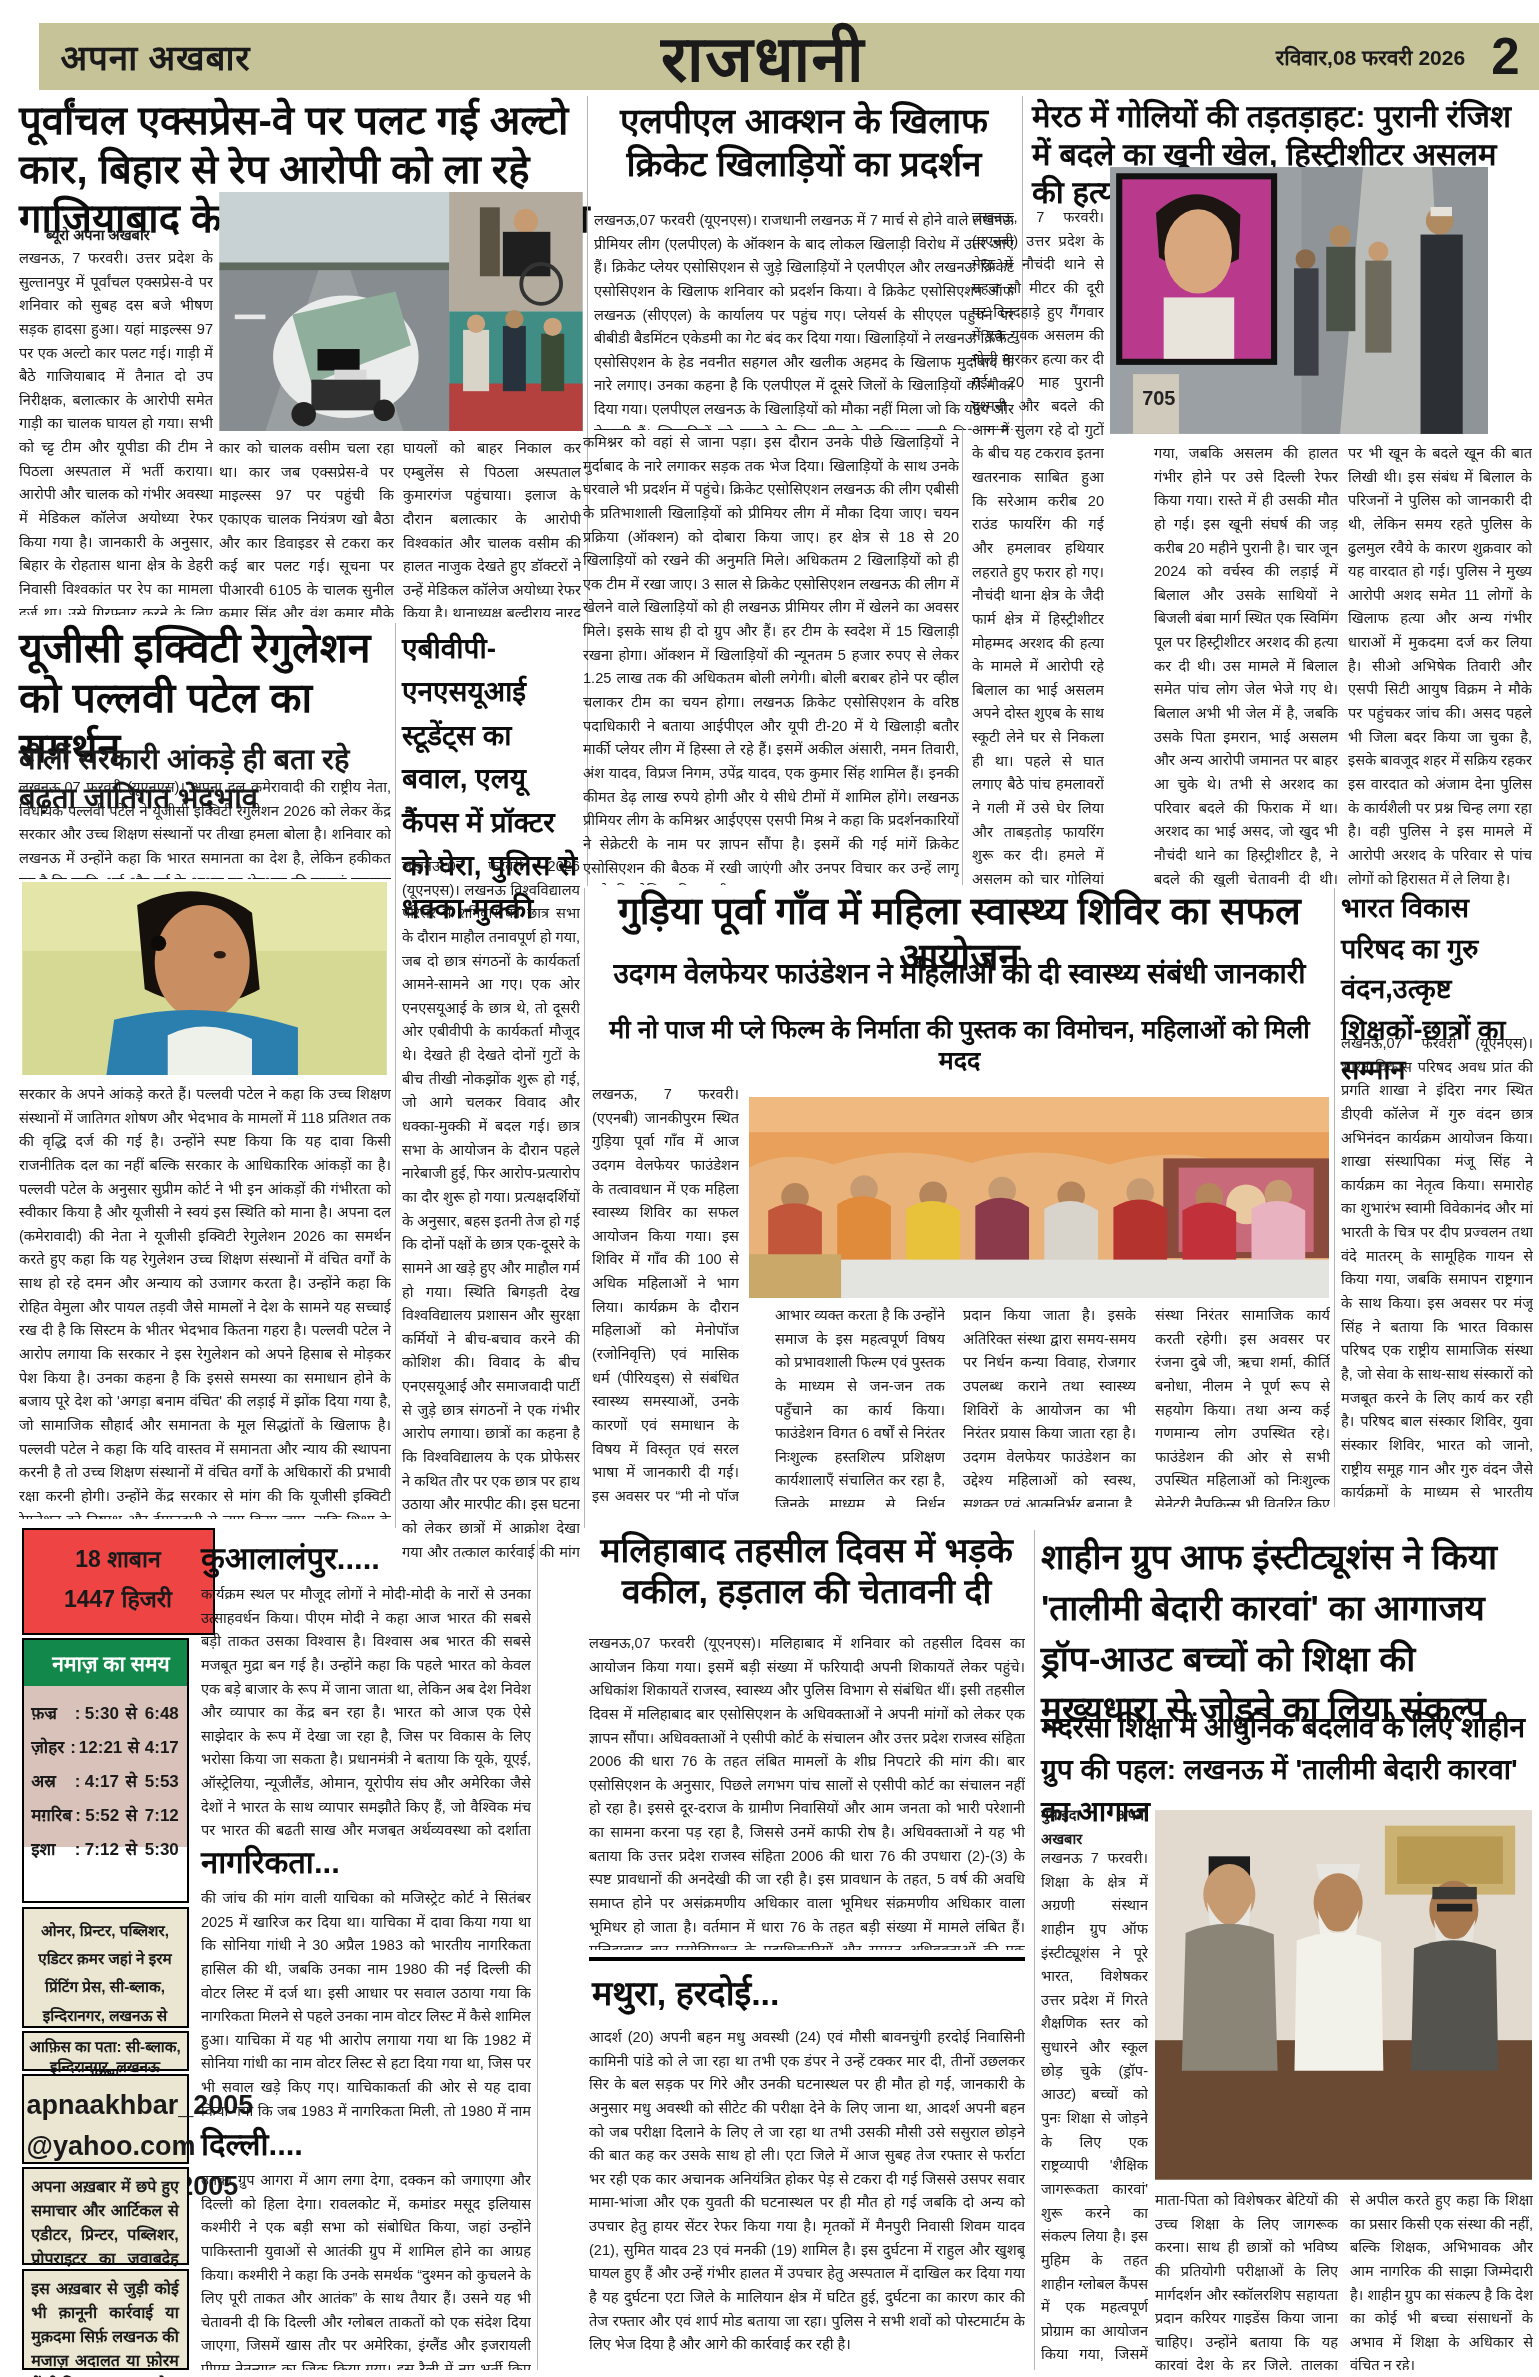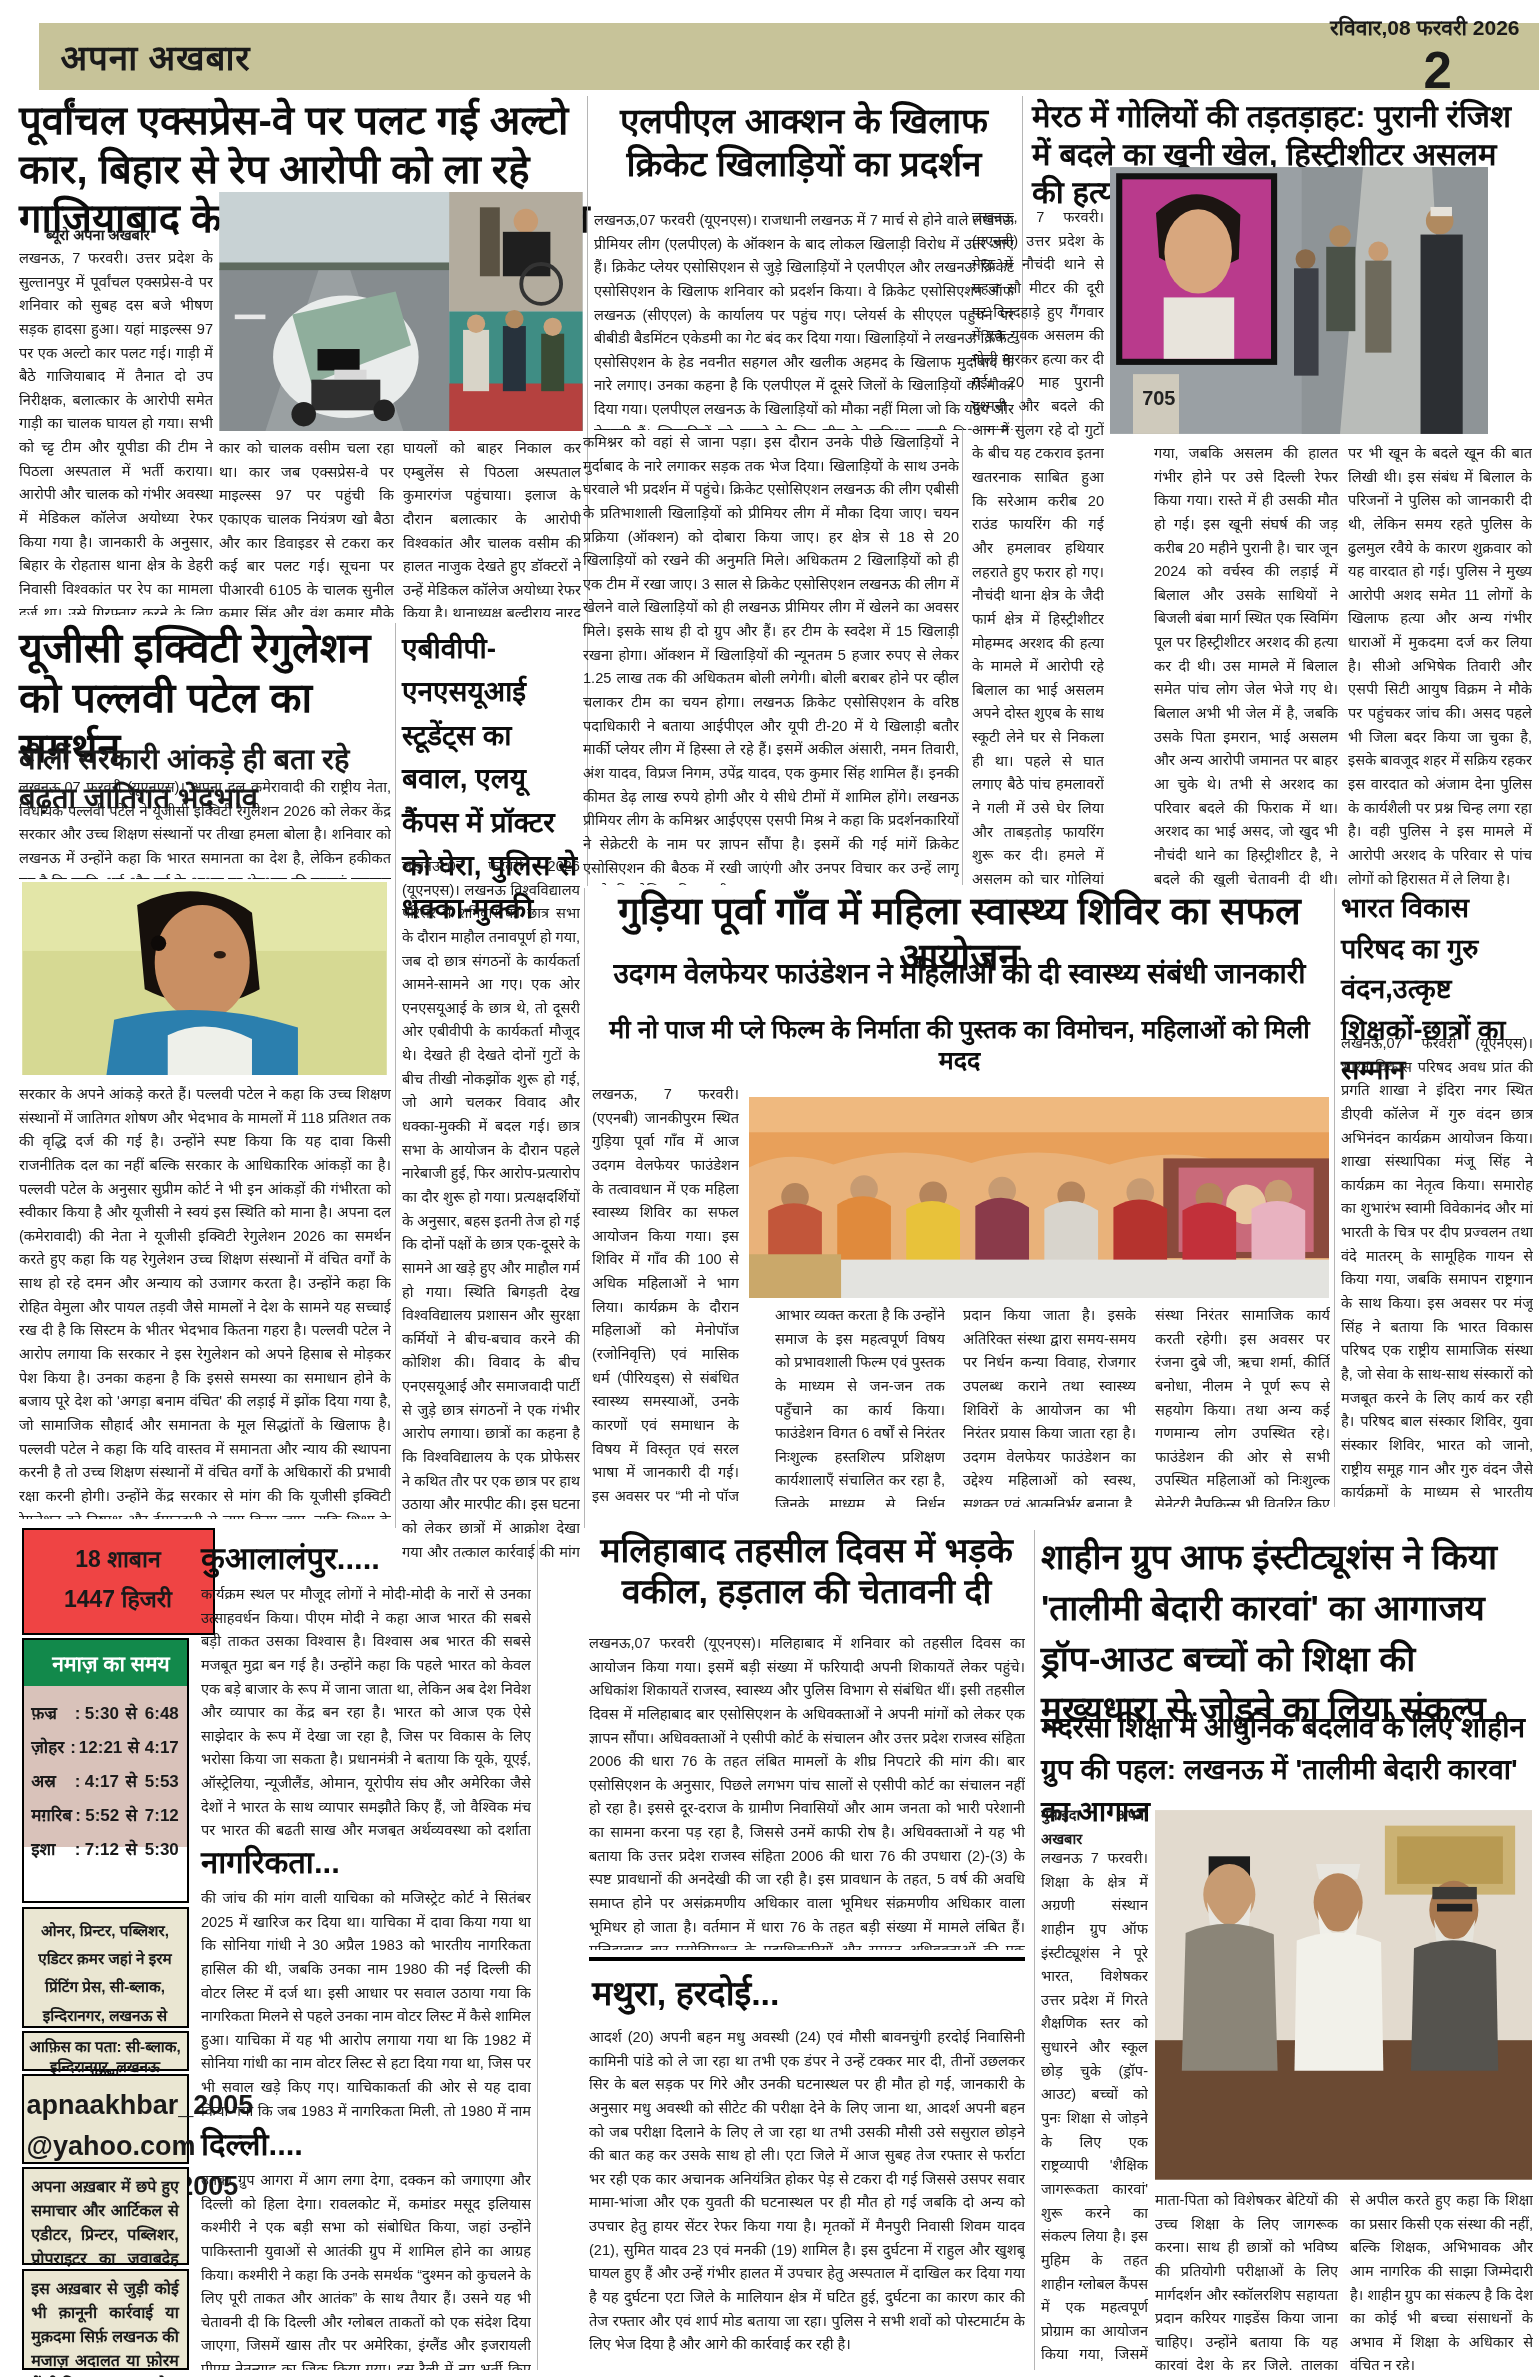--- a/index.html
+++ b/index.html
@@ -4,21 +4,21 @@
 <style>
   html,body{margin:0;padding:0;background:#e9e9e9;}
   .page{position:relative;width:1540px;height:2377px;background:#ffffff;margin:0 auto;
         font-family:"Liberation Sans","DejaVu Sans",sans-serif;color:#1a1a1a;overflow:hidden;}
   .abs{position:absolute;}
   .masthead{background:#c7c399;display:flex;align-items:center;justify-content:space-between;padding:0 21.5px;box-sizing:border-box;}
   .brand{font-size:35px;font-weight:800;letter-spacing:0.8px;}
   .mtitle{font-size:64px;font-weight:800;letter-spacing:1.5px;}
   .mdate{font-size:21px;font-weight:800;text-align:right;}
   .mnum{font-size:51px;font-weight:800;margin-left:26px;}
-  .mright{display:flex;align-items:center;flex-direction:column;}
+  .mright{display:flex;align-items:center;}
   .hl{font-weight:800;color:#0d0d0d;line-height:1.22;}
   .hl-xl{font-size:40px;}
   .hl-lg{font-size:35px;}
   .hl-md{font-size:31px;}
   .center{text-align:center;}
   .sub{font-weight:800;}
   .body-txt{font-size:14.6px;line-height:1.62;text-align:justify;overflow:hidden;}
   .vrule{position:absolute;width:0.8px;background:#b5b5b5;}
   .hrule{position:absolute;background:#000;}
   .box{border:2.3px solid #000;box-sizing:border-box;}
@@ -36,20 +36,21 @@
   .discl{font-size:16px;font-weight:700;text-align:justify;line-height:1.5;padding:6.1px 7.7px;box-sizing:border-box;}
   svg{display:block;}
 </style>
 </head>
 <body>
 
 <div class="page">
 
   <div class="abs masthead" style="left:19px;top:23px;width:1502px;height:67px;margin-left:20px;">
     <div class="brand">अपना अखबार</div>
+    <div class="mtitle">राजधानी</div>
     <div class="mright">
       <div class="mdate">रविवार,08 फरवरी 2026</div>
       <div class="mnum">2</div>
     </div>
   </div>
 
   <div class="abs hl hl-xl" style="left:19px;top:96px;width:614px;height:115px;">पूर्वांचल एक्सप्रेस-वे पर पलट गई अल्टो कार, बिहार से रेप आरोपी को ला रहे गाजियाबाद के 2 एसआई समेत 4 घायल</div>
   <div class="abs body-txt center sub" style="left:46px;top:224px;width:153px;height:23px;">ब्यूरो अपना अखबार</div>
   <div class="abs body-txt" style="left:19px;top:247px;width:194px;height:368px;">लखनऊ, 7 फरवरी। उत्तर प्रदेश के सुल्तानपुर में पूर्वांचल एक्सप्रेस-वे पर शनिवार को सुबह दस बजे भीषण सड़क हादसा हुआ। यहां माइल्स्स 97 पर एक अल्टो कार पलट गई। गाड़ी में बैठे गाजियाबाद में तैनात दो उप निरीक्षक, बलात्कार के आरोपी समेत गाड़ी का चालक घायल हो गया। सभी को च्ट्ट टीम और यूपीडा की टीम ने पिठला अस्पताल में भर्ती कराया। आरोपी और चालक को गंभीर अवस्था में मेडिकल कॉलेज अयोध्या रेफर किया गया है। जानकारी के अनुसार, बिहार के रोहतास थाना क्षेत्र के डेहरी निवासी विश्वकांत पर रेप का मामला दर्ज था। उसे गिरफ्तार करने के लिए उप निरीक्षक अतुल कुमार और उप निरीक्षक विपिन कुमार बिहार गए। आरोपी को गिरफ्तार कर वे अल्टो कार से लेकर उसे पूर्वांचल एक्सप्रेस-वे के रास्ते गाजियाबाद जा रहे थे।</div>
 

